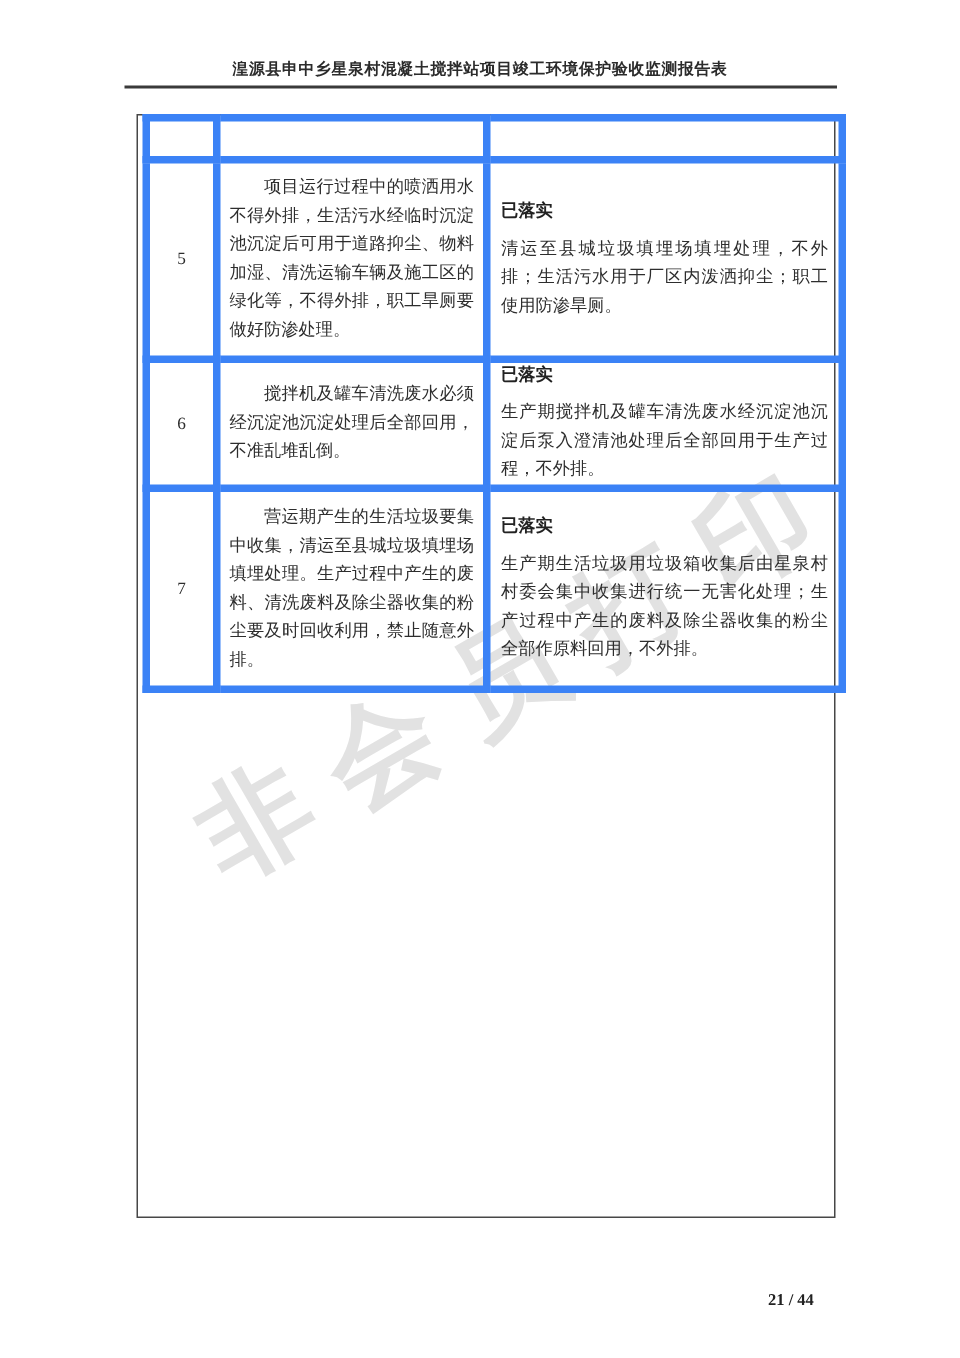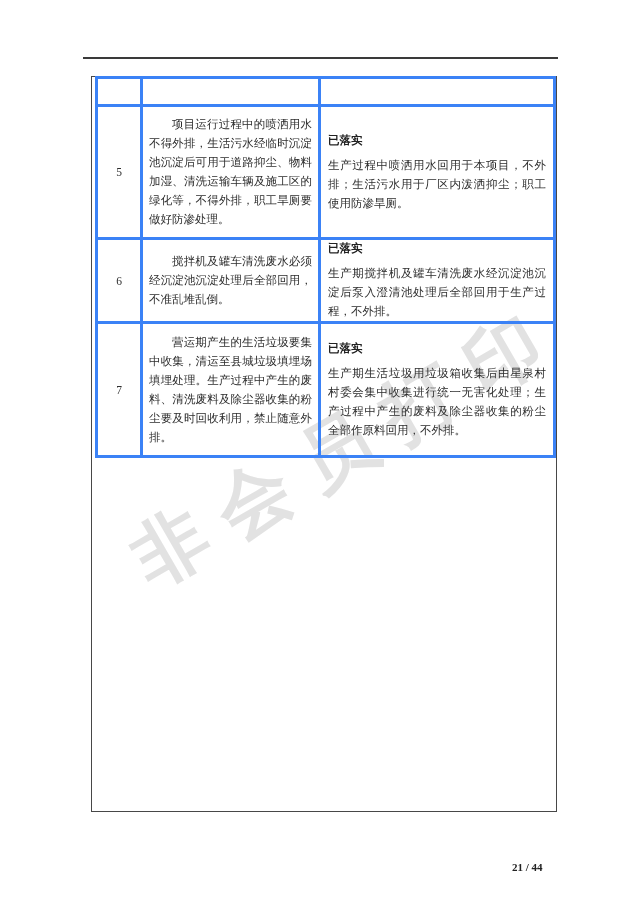--- a/index.html
+++ b/index.html
@@ -69,21 +69,21 @@
     position: absolute;
     left: 95px;
     top: 76px;
     width: 449px;
     border-collapse: collapse;
     table-layout: fixed;
     z-index: 1;
     background: transparent;
   }
   .main-table td {
-    border: 3px solid #3b82f6;
+    border: 5px solid #3b82f6;
     vertical-align: middle;
     padding: 0;
     background: transparent;
   }
   .col-no   { width: 42px;  text-align: center; font-size: 11.5px; color: #2d2d2d; }
   .col-req  { width: 175px; }
   .col-status { width: 232px; }
   .row-partial { height: 28px; }
   .row-5 { height: 133px; }
   .row-6 { height: 82px; }
@@ -121,20 +121,21 @@
     color: #222222;
     z-index: 2;
     font-family: "Liberation Serif", serif;
   }
 </style>
 </head>
 <body>
 
 <div class="page">
 
+  <div class="doc-title">湟源县申中乡星泉村混凝土搅拌站项目竣工环境保护验收监测报告表</div>
 
   <div class="header-rule"></div>
 
   <div class="watermark">非会员打印</div>
 
   <div class="outer-box"></div>
 
   <table class="main-table">
     <tbody>
         <tr class="row-partial">
@@ -143,21 +144,21 @@
       <td class="col-status"></td>
     </tr>
 
     <tr class="row-5">
       <td class="col-no">5</td>
       <td class="col-req">
         <div class="req-text">项目运行过程中的喷洒用水不得外排，生活污水经临时沉淀池沉淀后可用于道路抑尘、物料加湿、清洗运输车辆及施工区的绿化等，不得外排，职工旱厕要做好防渗处理。</div>
       </td>
       <td class="col-status">
         <div class="status-label">已落实</div>
-        <div class="status-text">生产过程中喷洒用水回用于本项目，不外排；生活污水用于厂区内泼洒抑尘；职工使用防渗旱厕。</div>
+        <div class="status-text">清运至县城垃圾填埋场填埋处理，不外排；生活污水用于厂区内泼洒抑尘；职工使用防渗旱厕。</div>
       </td>
     </tr>
 
     <tr class="row-6">
       <td class="col-no">6</td>
       <td class="col-req">
         <div class="req-text">搅拌机及罐车清洗废水必须经沉淀池沉淀处理后全部回用，不准乱堆乱倒。</div>
       </td>
       <td class="col-status">
         <div class="status-label">已落实</div>

